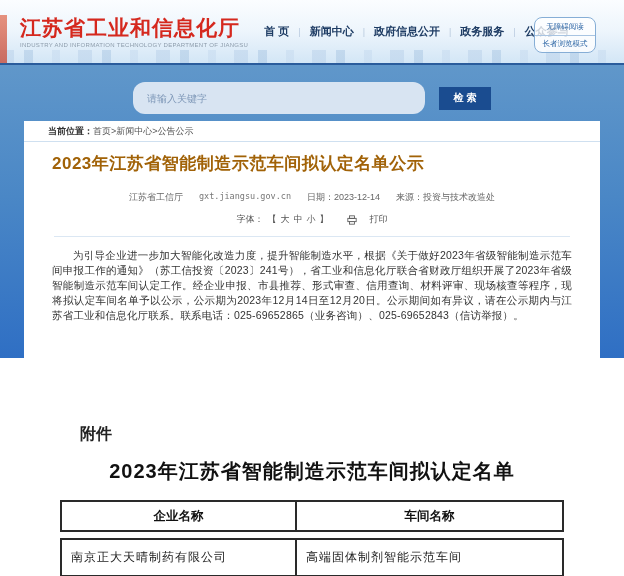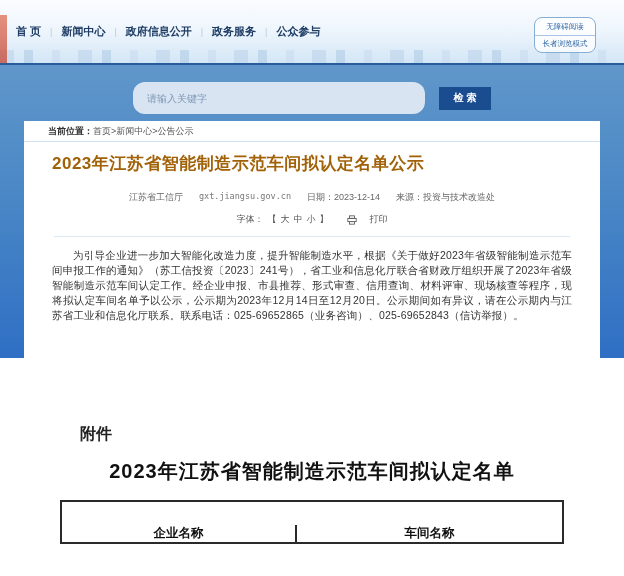--- a/index.html
+++ b/index.html
@@ -117,39 +117,43 @@
   
   .attach-doc { background: #ffffff; padding-top: 66px; }
   .doc-attach-label { margin-left: 80px; font-size: 16px; font-weight: bold; color: #222; }
   .doc-title {
     text-align: center; font-size: 20px; font-weight: bold; color: #111;
     margin-top: 13px; letter-spacing: 1px;
     font-family: "Liberation Sans", sans-serif;
   }
   .doc-table { width: 504px; margin: 15px auto 0 auto; }
   .tbl-box { border: 2px solid #2a2a2a; display: flex; background: #fff; }
-  .tbl-box.header-box { height: 44px; align-items: flex-end; }
+  .tbl-box.header-box { height: 32px; }
   .tbl-box.data-box { height: 39px; margin-top: 6px; }
   .tbl-cell { display: flex; align-items: center; }
   .tbl-cell.c1 { width: 47%; border-right: 2px solid #2a2a2a; }
   .tbl-cell.c2 { flex: 1; }
   .header-box .tbl-cell { justify-content: center; font-size: 12.5px; font-weight: bold; color: #111; }
   .data-box .tbl-cell {
     justify-content: flex-start; padding-left: 9px;
     font-family: "DejaVu Serif", "Liberation Serif", serif;
     font-size: 12px; color: #222; letter-spacing: 1px;
   }
 </style>
 </head>
 <body>
 
 <div class="site-header">
   <div class="skyline"></div>
   <div class="accent-left"></div>
 
+  <div class="logo-block">
+    <div class="logo-cn">江苏省工业和信息化厅</div>
+    <div class="logo-en">INDUSTRY AND INFORMATION TECHNOLOGY DEPARTMENT OF JIANGSU</div>
+  </div>
 
   <div class="main-nav">
     <span class="nav-item">首 页</span>
     <span class="nav-sep">|</span>
     <span class="nav-item">新闻中心</span>
     <span class="nav-sep">|</span>
     <span class="nav-item">政府信息公开</span>
     <span class="nav-sep">|</span>
     <span class="nav-item">政务服务</span>
     <span class="nav-sep">|</span>
@@ -210,14 +214,18 @@
 
 <div class="attach-doc">
   <div class="doc-attach-label">附件</div>
   <div class="doc-title">2023年江苏省智能制造示范车间拟认定名单</div>
 
   <div class="doc-table">
     <div class="tbl-box header-box">
       <div class="tbl-cell c1">企业名称</div>
       <div class="tbl-cell c2">车间名称</div>
     </div>
+    <div class="tbl-box data-box">
+      <div class="tbl-cell c1">南京正大天晴制药有限公司</div>
+      <div class="tbl-cell c2">高端固体制剂智能示范车间</div>
+    </div>
   </div>
 </div>
 
 </body></html>

